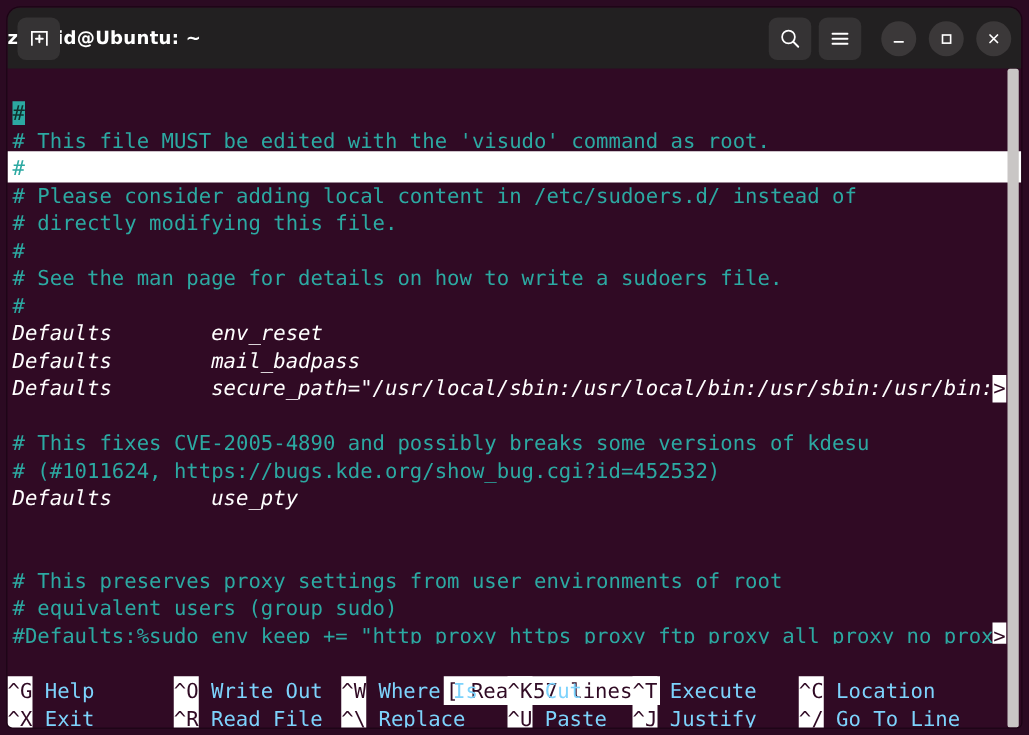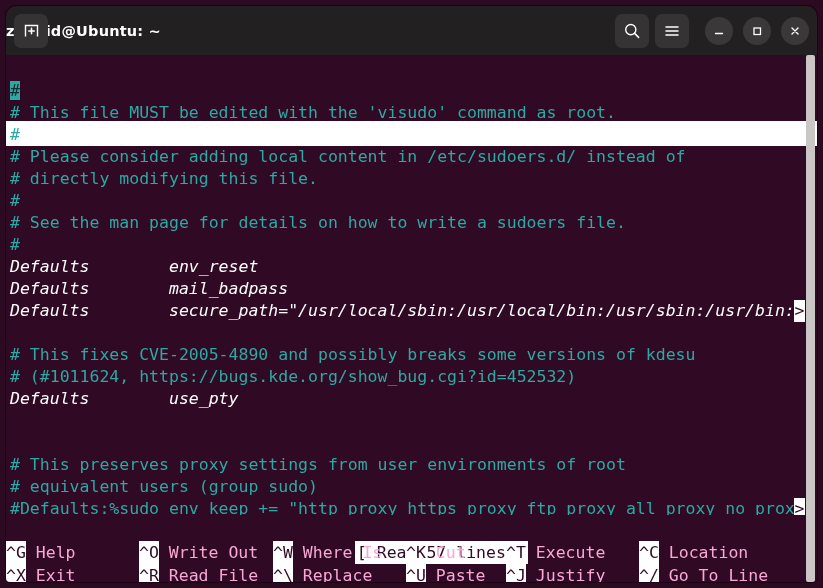--- a/index.html
+++ b/index.html
@@ -171,21 +171,21 @@
   }
   .hitem { display: flex; align-items: center; }
   .hkey {
     background: #ffffff;
     color: #300a24;
     font-size: 16.5px;
     line-height: 23px;
     display: inline-block;
   }
   .hlabel {
-    color: #f9a8d4;
+    color: #7dd3fc;
     font-size: 16.5px;
     line-height: 23px;
     display: inline-block;
     white-space: pre;
   }
 
   
   #scrollbar {
     position: absolute;
     top: 0;

